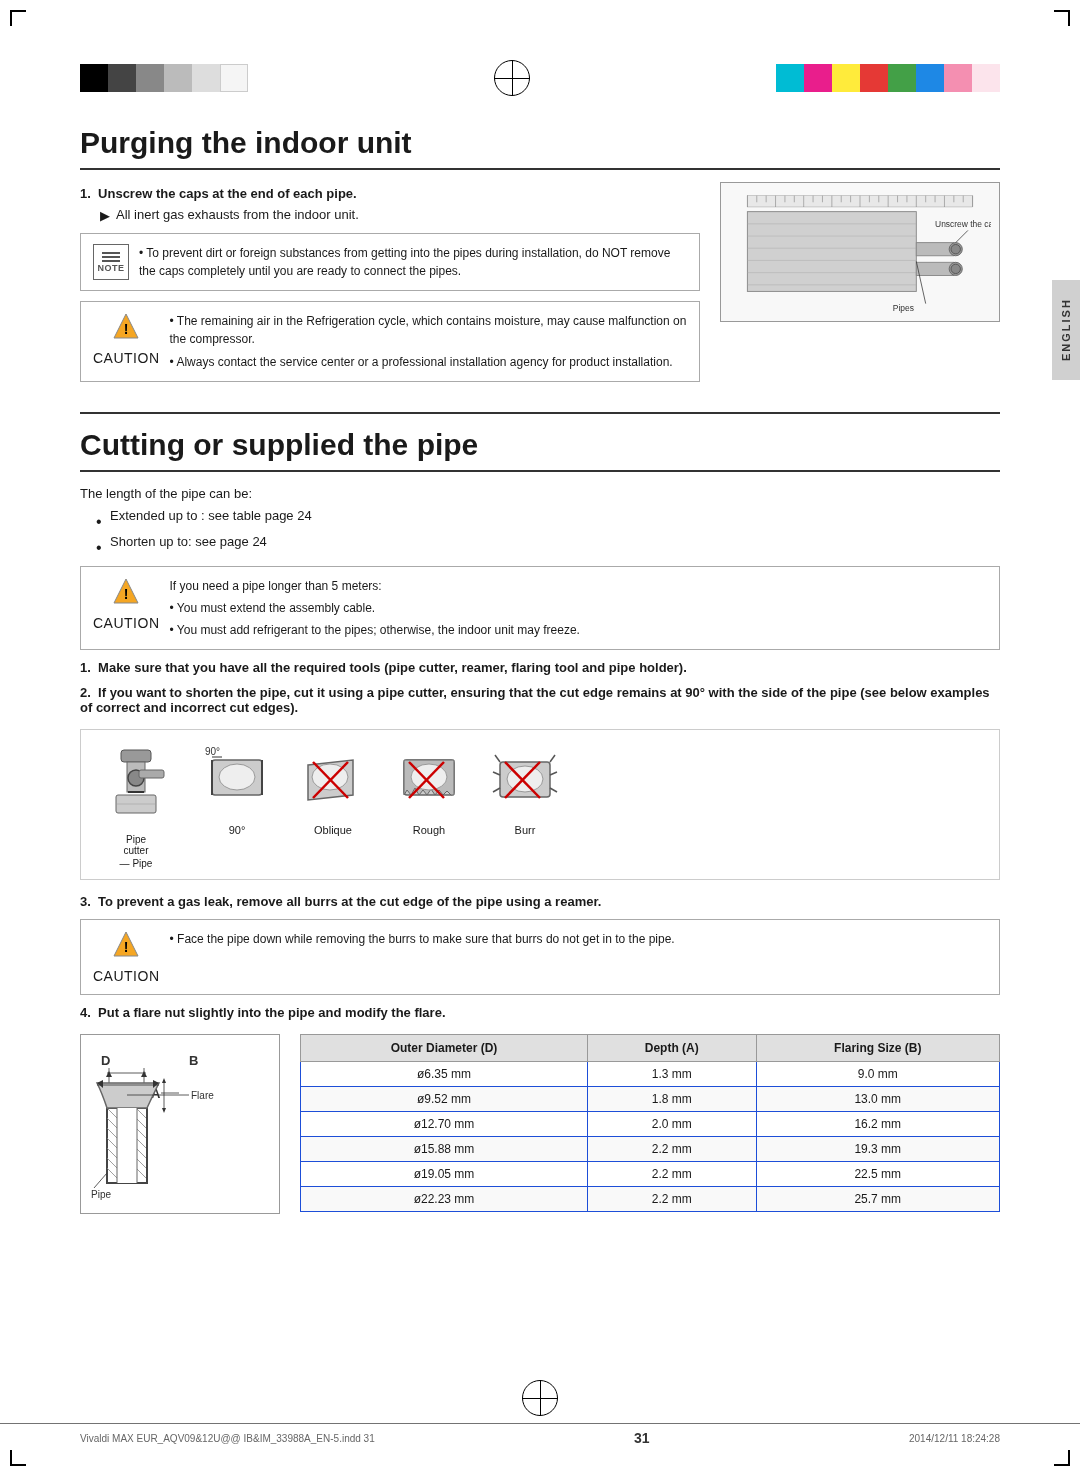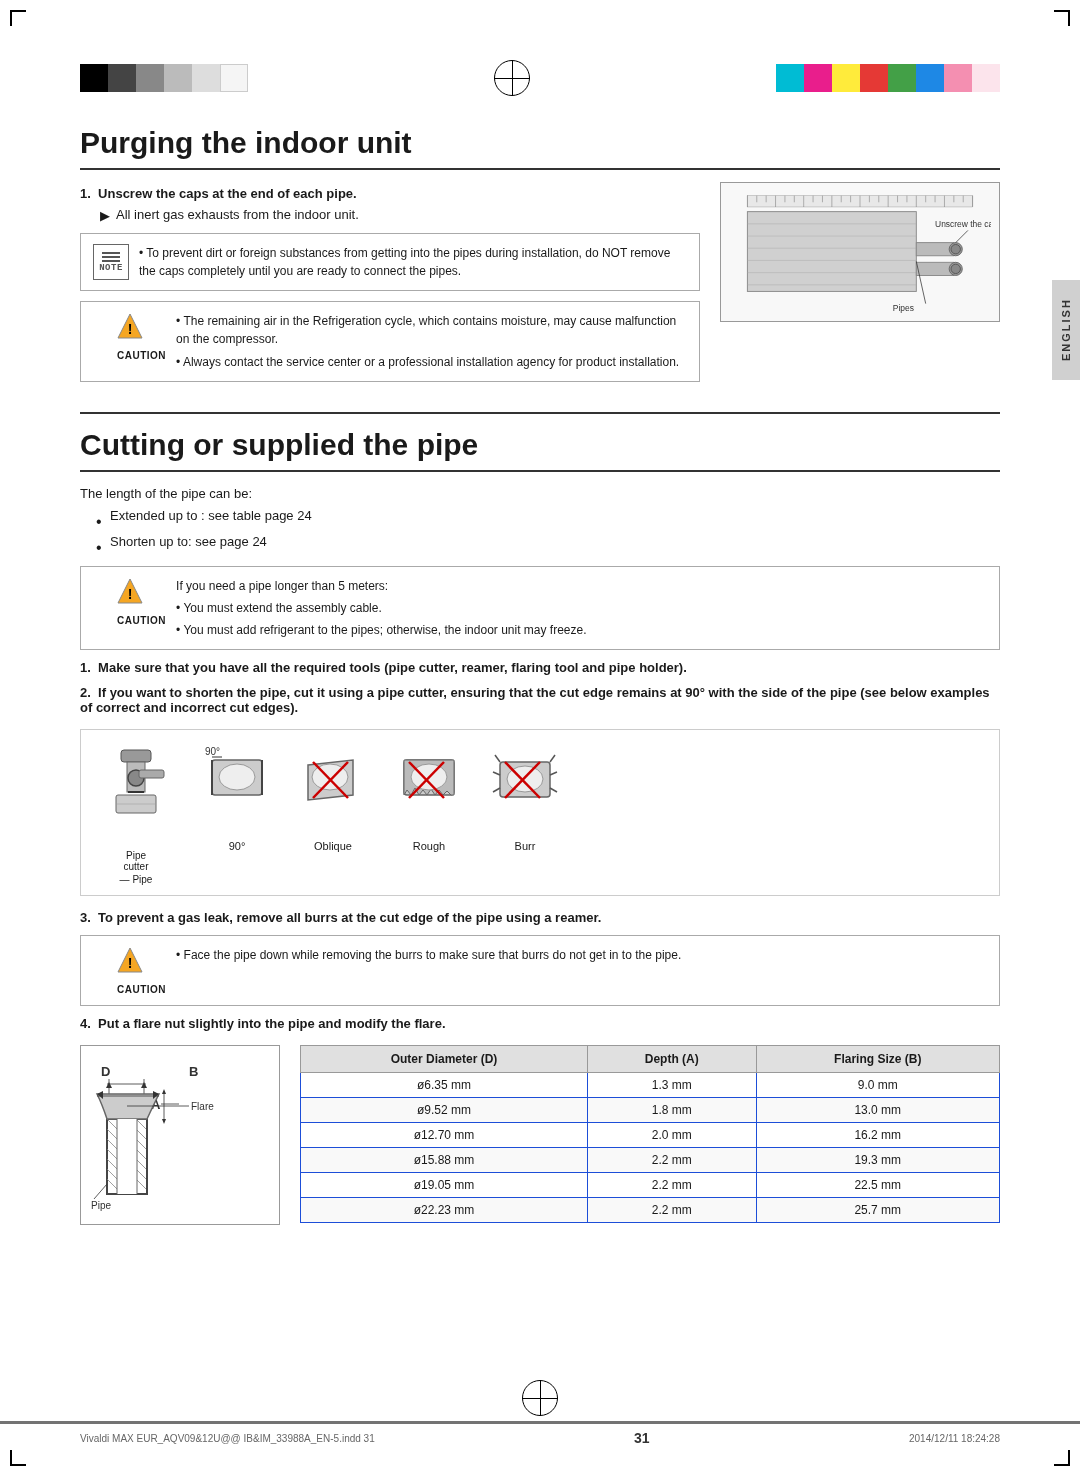--- a/index.html
+++ b/index.html
@@ -159,21 +159,20 @@
       width: 18px;
       height: 2px;
       background: #555;
     }
 
     .note-label {
       font-size: 9px;
       font-weight: bold;
       letter-spacing: 0.5px;
       color: #555;
-      font-family: Liberation Mono, monospace;
     }
 
     .note-text {
       font-size: 12px;
       line-height: 1.5;
       flex: 1;
     }
 
     
     .caution-box {
@@ -187,25 +186,24 @@
 
     .caution-icon {
       min-width: 40px;
       display: flex;
       flex-direction: column;
       align-items: center;
       gap: 2px;
     }
 
     .caution-label {
-      font-size: 10px;
-      font-weight: bold;
+      font-size: 14px;
+      font-weight: normal;
       letter-spacing: 0.5px;
       margin-top: 6px;
-      margin-left: 24px;
     }
 
     .caution-text {
       font-size: 12px;
       line-height: 1.5;
       flex: 1;
     }
 
     
     .two-col-layout {
@@ -260,21 +258,21 @@
       gap: 16px;
       margin: 14px 0;
       padding: 10px;
       border: 1px solid #ccc;
     }
 
     .cut-diagram-item {
       display: flex;
       flex-direction: column;
       align-items: center;
-      gap: 20px;
+      gap: 4px;
     }
 
     .cut-diagram-label {
       font-size: 11px;
       text-align: center;
     }
 
     
     .flare-section {
       display: flex;
@@ -320,21 +318,21 @@
       position: absolute;
       bottom: 30px;
       left: 0;
       right: 0;
       display: flex;
       justify-content: space-between;
       align-items: center;
       padding: 0 80px;
       font-size: 10px;
       color: #666;
-      border-top: 3px solid #737373;
+      border-top: 1px solid #737373;
       padding-top: 6px;
     }
 
     .page-number {
       font-size: 14px;
       font-weight: bold;
       color: #333;
     }
 
     .section-divider {

